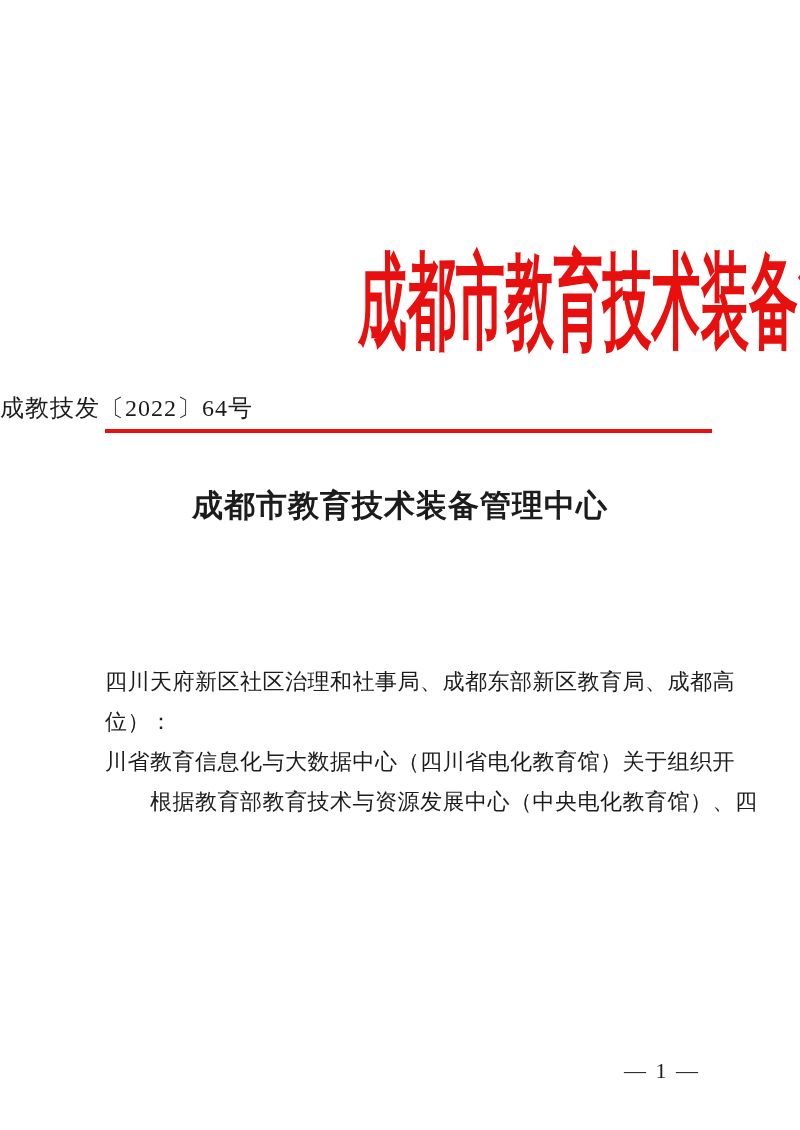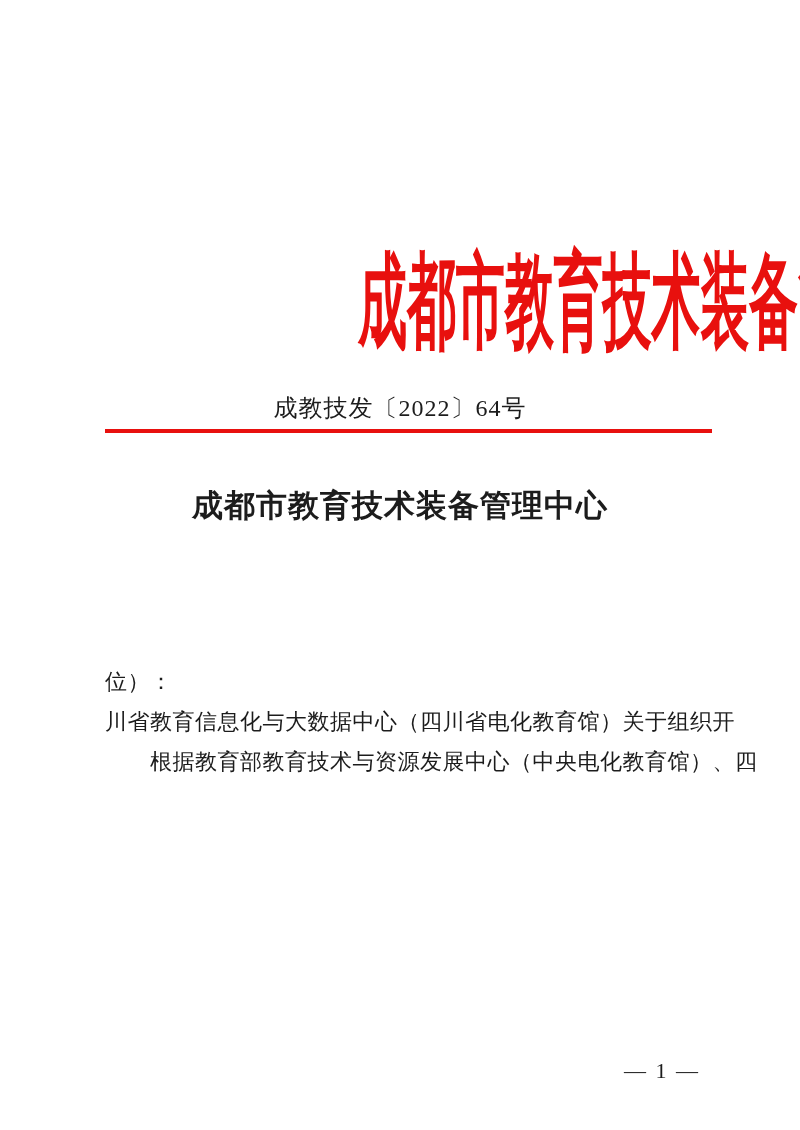--- a/index.html
+++ b/index.html
@@ -36,21 +36,20 @@
     transform: scale(0.47, 1);
     transform-origin: center center;
   }
 
   
   .doc-number {
     position: absolute;
     top: 393px;
     left: 0;
     width: 800px;
-    text-align: center;
     font-size: 24px;
     line-height: 30px;
     letter-spacing: 1px;
   }
 
   
   .red-line {
     position: absolute;
     top: 429px;
     left: 105px;
@@ -108,20 +107,21 @@
 
   <div class="doc-number">成教技发〔2022〕64号</div>
 
   <div class="red-line"></div>
 
   <div class="notice-title">
     <div>成都市教育技术装备管理中心</div>
   </div>
 
   <div class="body-text">
+    <div class="body-line">四川天府新区社区治理和社事局、成都东部新区教育局、成都高</div>
     <div class="body-line">位）：</div>
     <div class="body-line">川省教育信息化与大数据中心（四川省电化教育馆）关于组织开</div>
     <div class="body-line">　　根据教育部教育技术与资源发展中心（中央电化教育馆）、四</div>
   </div>
 
   <div class="page-number">— 1 —</div>
 
 </div>
 
 </body></html>

